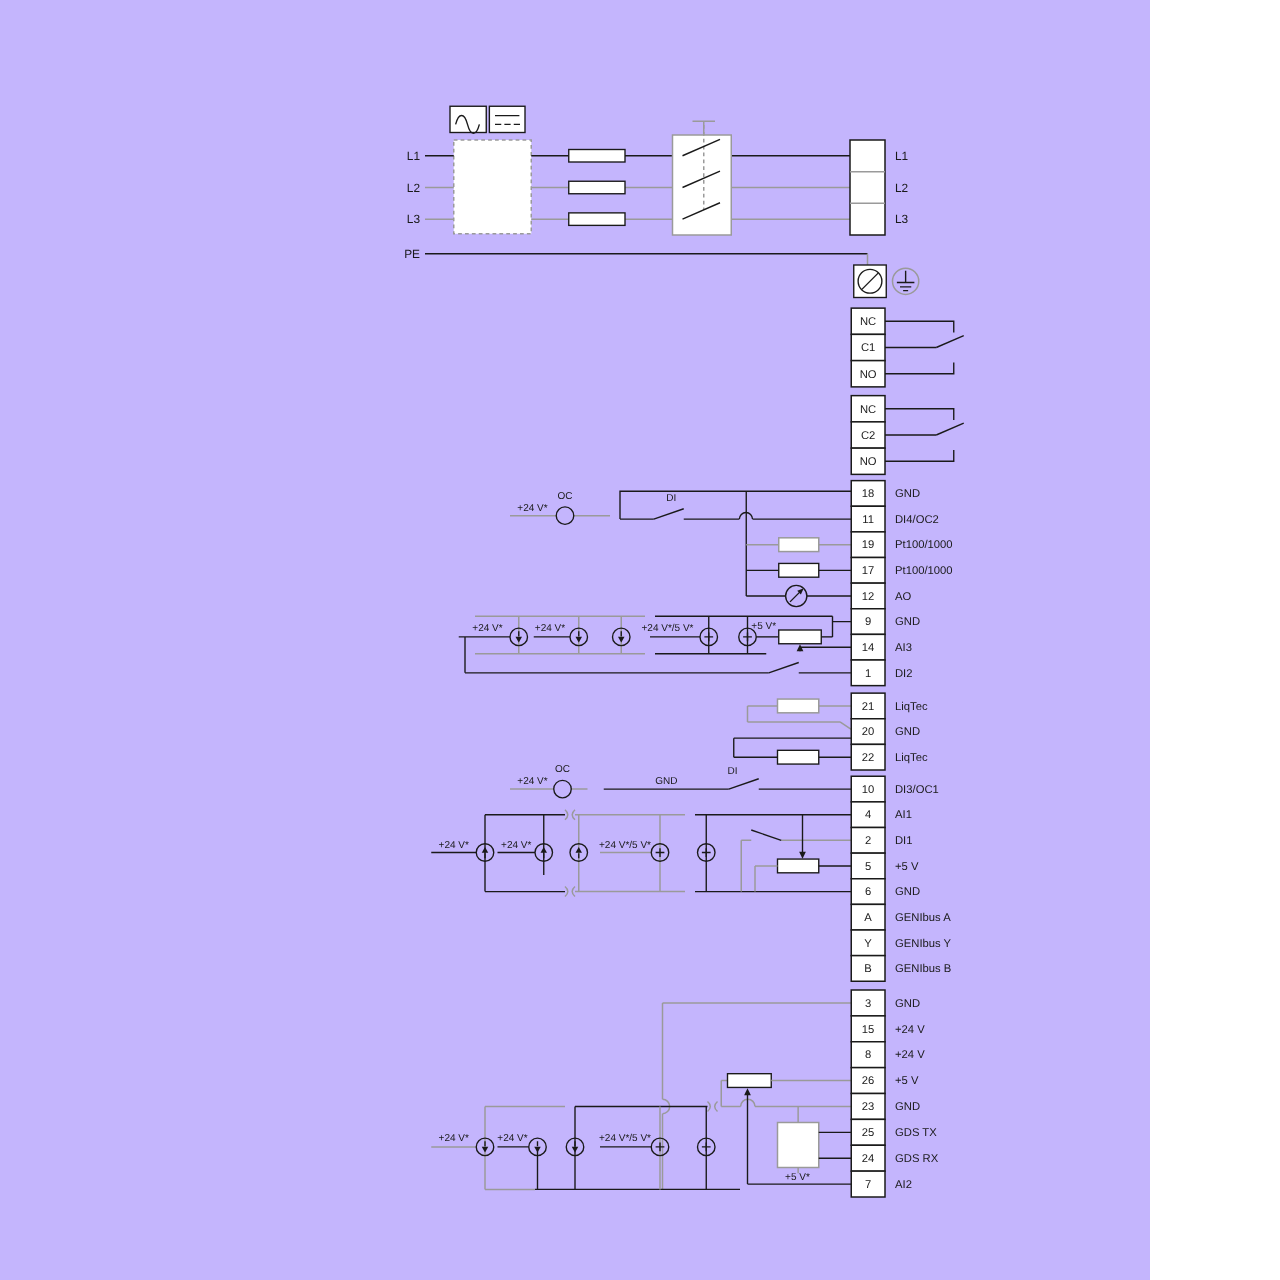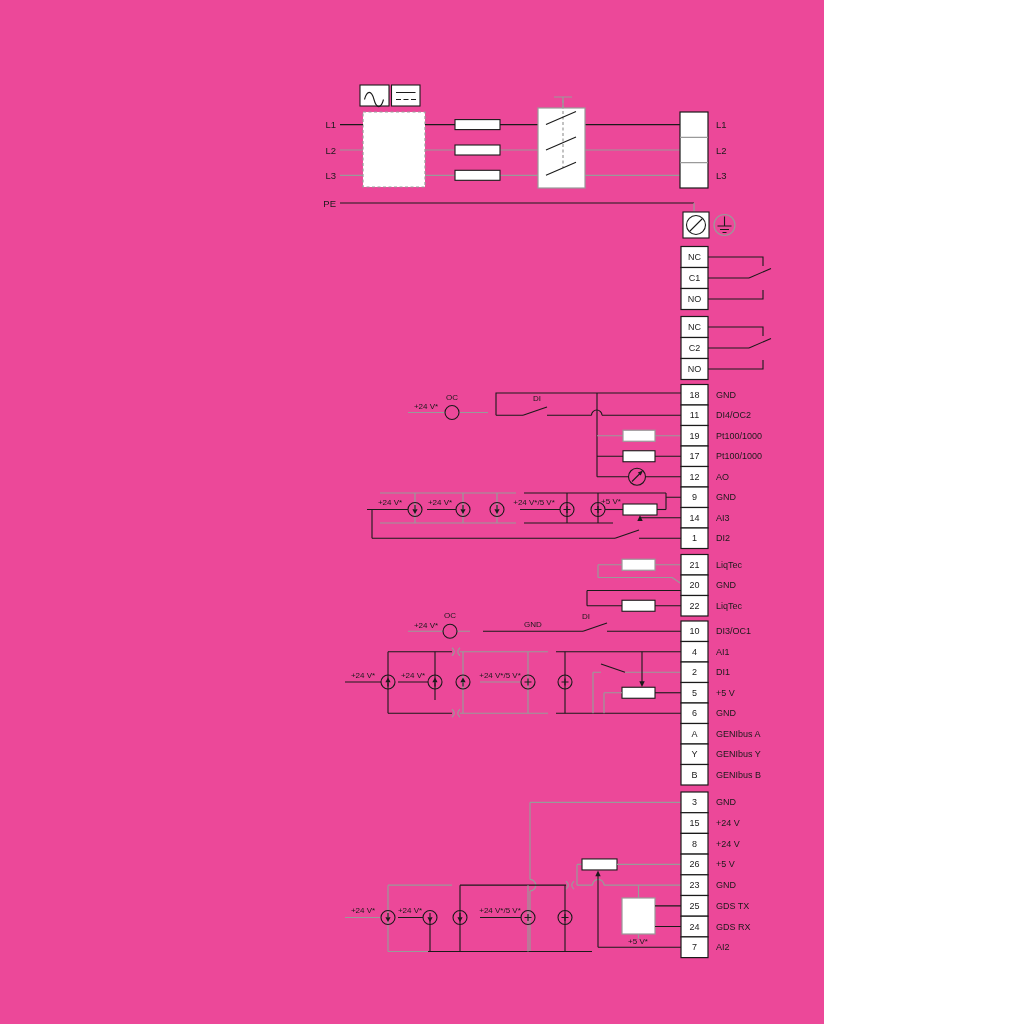--- a/index.html
+++ b/index.html
@@ -1,16 +1,16 @@
 <!DOCTYPE html>
 <html><head>
 <meta charset="utf-8">
 <style>
   html,body{margin:0;padding:0;background:#ffffff;}
-  .stage{width:824px;height:1024px;position:relative;background:#ec4899;}
+  .stage{width:920px;height:1024px;position:relative;background:#c4b5fd;}
   svg{display:block;}
   svg text{font-family:"Liberation Sans","DejaVu Sans",sans-serif;fill:#1a1a1a;}
   .bk{stroke:#1a1a1a;stroke-width:1.1;fill:none;}
   .gy{stroke:#9a9a9a;stroke-width:1.2;fill:none;}
   .bkf{fill:#1a1a1a;stroke:none;}
   .cell{fill:#ffffff;stroke:#1a1a1a;stroke-width:1.2;}
   .comp{fill:#ffffff;stroke:#1a1a1a;stroke-width:1.1;}
   .compg{fill:#ffffff;stroke:#9a9a9a;stroke-width:1.2;}
   .tnum{font-size:9px;}
   .tlabel{font-size:9px;}

